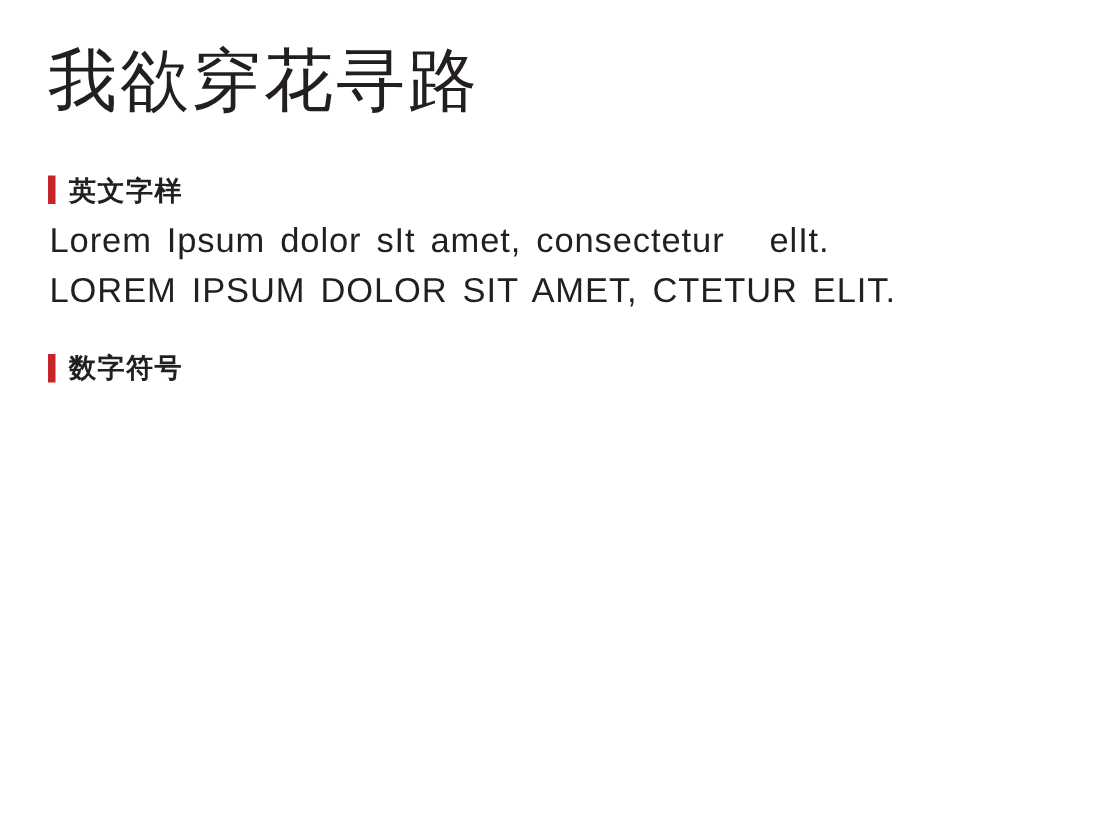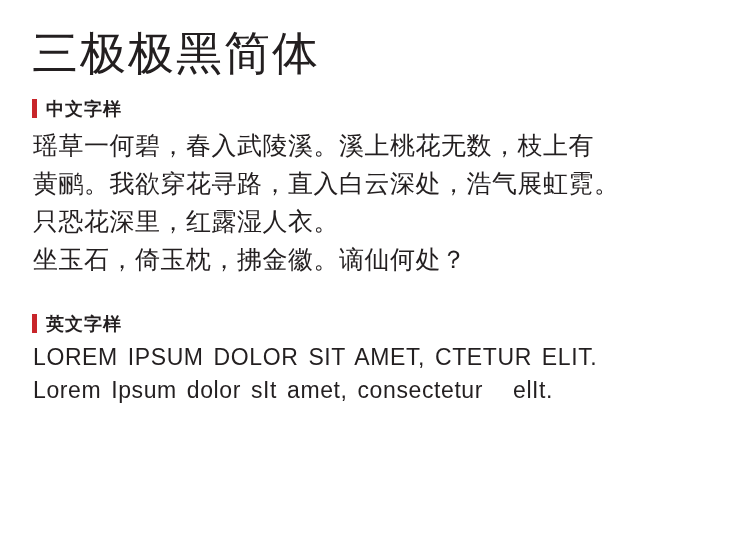--- a/index.html
+++ b/index.html
@@ -81,38 +81,32 @@
   }
   .section-cn { margin-top: 18px; }
   .section-en { margin-top: 36px; }
   .section-num { margin-top: 26px; }
 </style>
 </head>
 <body>
 
 <div class="page">
 
-  <h1 class="font-title">三极极黑简体</h1>
+  <h1 class="font-title">我欲穿花寻路</h1>
 
-  <div class="section section-cn">
-    <div class="section-head">
-      <span class="bar"></span>
-      <span class="section-title">中文字样</span>
-    </div>
-    <div class="cn-sample">瑶草一何碧，春入武陵溪。溪上桃花无数，枝上有</div>
-    <div class="cn-sample">黄鹂。我欲穿花寻路，直入白云深处，浩气展虹霓。</div>
-    <div class="cn-sample">只恐花深里，红露湿人衣。</div>
-    <div class="cn-sample">坐玉石，倚玉枕，拂金徽。谪仙何处？</div>
-  </div>
 
   <div class="section section-en">
     <div class="section-head">
       <span class="bar"></span>
       <span class="section-title">英文字样</span>
     </div>
+    <div class="en-line">Lorem Ipsum dolor sIt amet, consectetur   elIt.</div>
     <div class="en-line">LOREM IPSUM DOLOR SIT AMET, CTETUR ELIT.</div>
-    <div class="en-line">Lorem Ipsum dolor sIt amet, consectetur   elIt.</div>
   </div>
 
   <div class="section section-num">
+    <div class="section-head">
+      <span class="bar"></span>
+      <span class="section-title">数字符号</span>
+    </div>
   </div>
 
 </div>
 
 </body></html>

